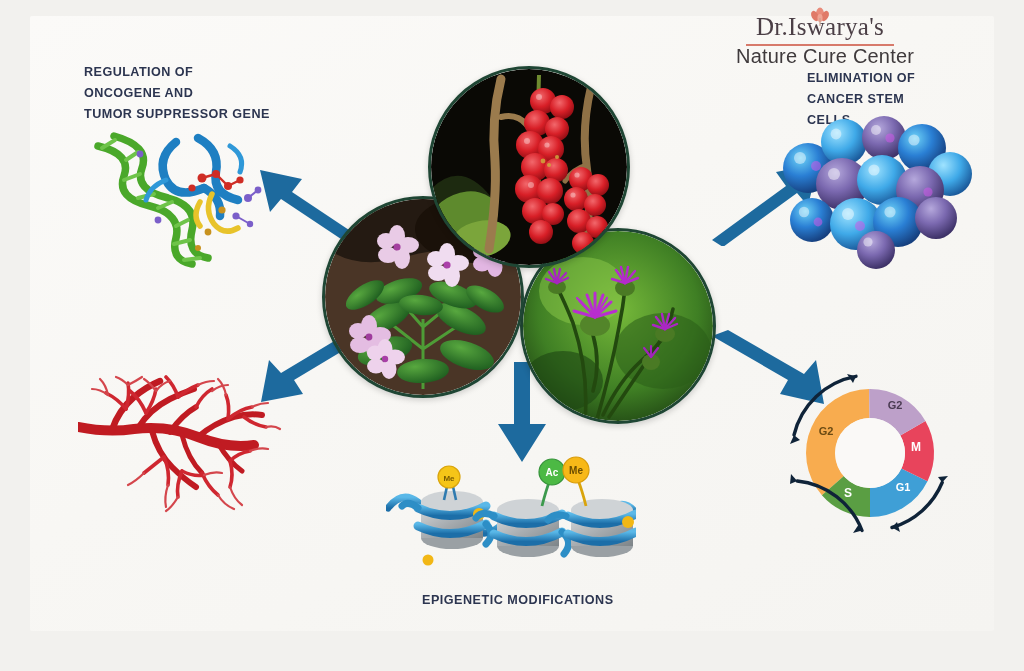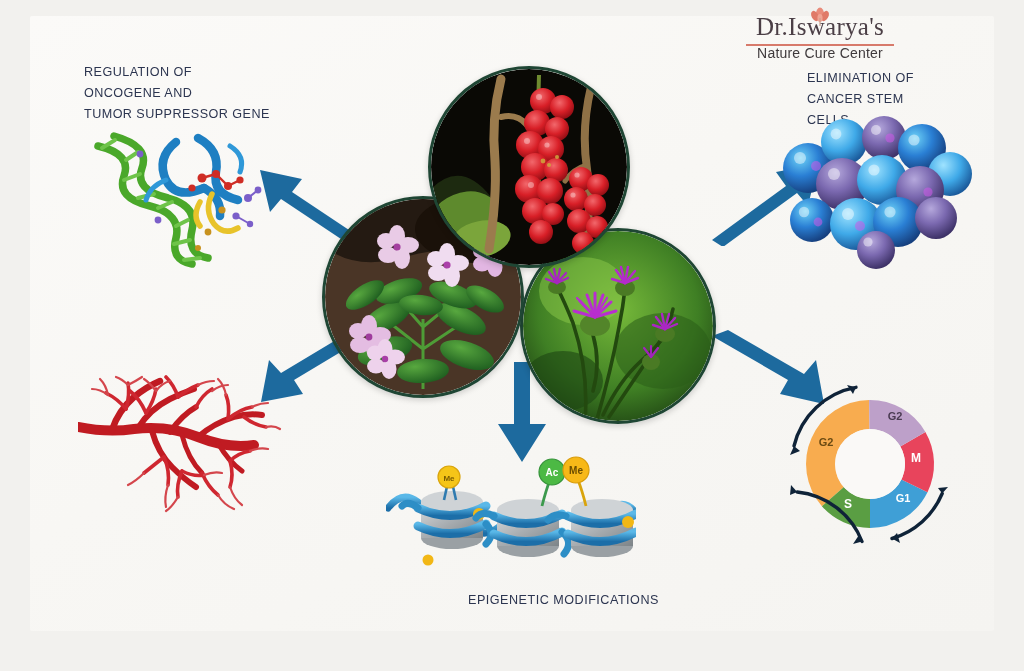--- a/index.html
+++ b/index.html
@@ -34,35 +34,35 @@
     font-family:"Liberation Serif", serif;
     font-size:25px;letter-spacing:.3px;color:#4b3f46;
     white-space:nowrap;
   }
   .logo-rule{
     position:absolute;left:10px;top:40px;width:148px;height:1.5px;
     background:#d77a6b;
   }
   .logo-sub{
     position:absolute;left:0;top:41px;width:100%;
-    font-size:14px;color:#3f3a3c;letter-spacing:.2px;white-space:nowrap;
+    font-size:20px;color:#3f3a3c;letter-spacing:.2px;white-space:nowrap;
   }
   
   .label{
     position:absolute;
     color:#2c3550;
-    font-size:12.6px;font-weight:normal;letter-spacing:.45px;
+    font-size:12.6px;font-weight:bold;letter-spacing:.45px;
     line-height:1.65;
     white-space:pre-line;
   }
   #lbl-oncogene{left:84px;top:62px;}
   #lbl-stemcells{left:807px;top:68px;}
   #lbl-angio{left:108px;top:316px;}
   #lbl-cellcycle{left:805px;top:331px;}
-  #lbl-epigenetic{left:422px;top:590px;letter-spacing:.5px;margin-left:46px;}
+  #lbl-epigenetic{left:422px;top:590px;letter-spacing:.5px;}
 
   
   .circ{
     position:absolute;border-radius:50%;
     border:3px solid #1f4634;
     overflow:hidden;
     box-shadow:0 2px 6px rgba(0,0,0,.18);
   }
   #circ-berry{left:428px;top:66px;width:196px;height:196px;z-index:3;}
   #circ-flower{left:322px;top:196px;width:196px;height:196px;z-index:2;}
@@ -71,21 +71,21 @@
 
   
   .arrow{position:absolute;}
 
   
   .illus{position:absolute;}
   #img-dna{left:80px;top:128px;width:200px;height:140px;}
   #img-stem{left:772px;top:108px;width:202px;height:162px;}
   #img-vessel{left:78px;top:375px;width:206px;height:140px;}
   #img-nucleo{left:386px;top:450px;width:250px;height:125px;}
-  #img-cycle{left:786px;top:379px;width:168px;height:170px;}
+  #img-cycle{left:786px;top:368px;width:168px;height:170px;}
   .illus svg{display:block;width:100%;height:100%;}
 
   .cyc-txt{font-family:"Liberation Sans",sans-serif;font-weight:bold;}
 </style>
 </head>
 <body>
 
 <div id="stage">
   <div class="panel"></div>
 

